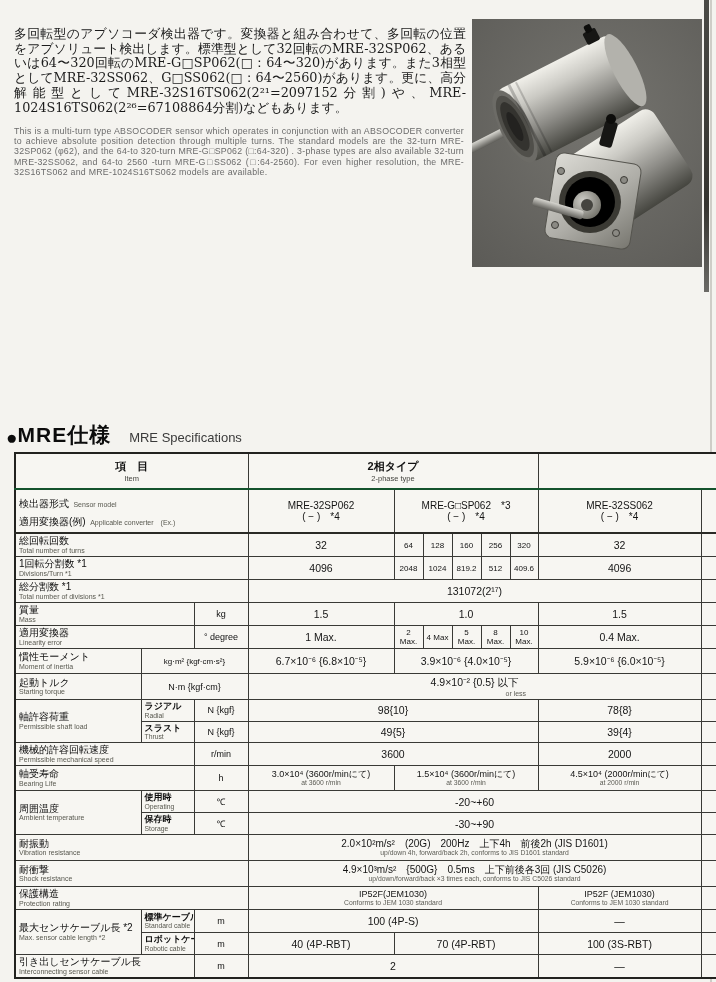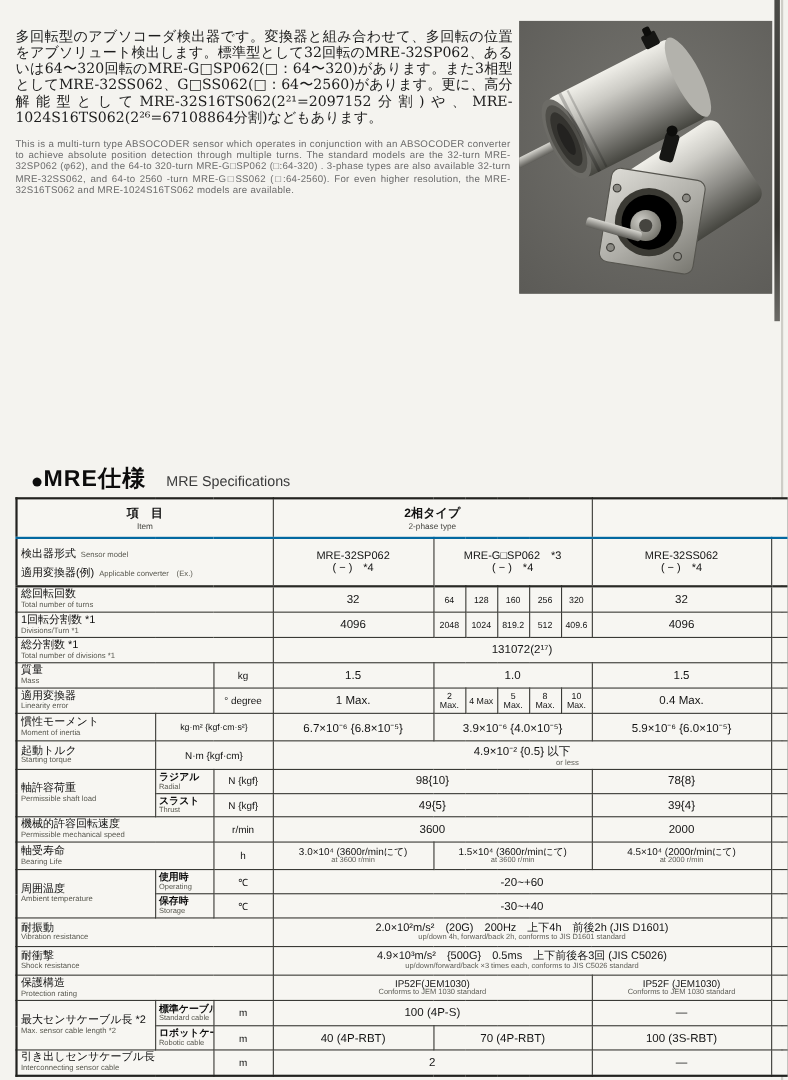--- a/index.html
+++ b/index.html
@@ -18,21 +18,21 @@
   .intro-en{
     position:absolute;left:14px;top:117px;width:450px;
     font-size:8.8px;line-height:10.3px;letter-spacing:.25px;
     text-align:justify;color:#6b6b6b;
   }
   
   .photo{position:absolute;left:472px;top:19px;width:230px;height:248px;background:#676663;}
   .edge-dark{position:absolute;left:704px;top:0;width:5px;height:292px;background:linear-gradient(#4a4a46,#35342f 70%,#6b6a66);}
   .edge-light{position:absolute;left:710px;top:0;width:2px;height:982px;background:#cecdc7;}
   
-  .section-title{position:absolute;left:28px;top:421px;white-space:nowrap;}
+  .section-title{position:absolute;left:6px;top:421px;white-space:nowrap;}
   .section-title .bullet{font-size:19px;vertical-align:-2px;color:#0c0c0c;}
   .section-title .ja{font-size:21px;font-weight:bold;color:#0c0c0c;letter-spacing:1px;}
   .section-title .en{font-size:13px;color:#3a3a3a;margin-left:18px;}
   
   table.spec{
     position:absolute;left:14px;top:452px;width:702px;
     border-collapse:collapse;table-layout:fixed;
     border:2px solid #22221f;
   }
   table.spec td{
@@ -42,21 +42,21 @@
   }
   tr.r21{height:21px}tr.r22{height:22px}tr.r23{height:23px}
   tr.r25{height:25px}tr.r26{height:26px}tr.r36{height:36px}tr.r44{height:44px}
   td.hdr{background:#c2c1bb;text-align:center;}
   td.hdr .ja{display:block;font-weight:bold;font-size:11px;color:#111;}
   td.hdr .en{display:block;font-size:7.5px;color:#44443f;}
   td.hatch{
     background:#c2c1bb;
     background-image:repeating-linear-gradient(125deg,rgba(255,255,255,.30) 0 2px,transparent 2px 16px);
   }
-  tr.hdr-row td{border-bottom:2px solid #0369a1;}
+  tr.hdr-row td{border-bottom:2px solid #14532d;}
   tr.model-row td{border-bottom:2px solid #2a2a26;}
   td.lab{background:#dbdad4;text-align:left;}
   td.lab .ja{display:block;font-weight:normal;font-size:10px;color:#0e0e0e;line-height:11.5px;white-space:nowrap;}
   td.lab .en{display:block;font-size:7px;color:#58584f;line-height:8.5px;white-space:nowrap;}
   td.lab .ja.inl,td.lab .en.inl{display:inline;}
   td.sub{background:#dbdad4;text-align:left;}
   td.sub .ja{display:block;font-weight:bold;font-size:9px;color:#0e0e0e;line-height:10.5px;white-space:nowrap;}
   td.sub .en{display:block;font-size:6.8px;color:#58584f;line-height:8px;white-space:nowrap;}
   td.unit{background:#dbdad4;text-align:center;font-size:9px;color:#111;}
   td.unit.small{font-size:8px;}
@@ -352,21 +352,21 @@
     <td class="unit">℃</td>
     <td class="val" colspan="7">-20~+60</td>
     <td class="cG"></td>
   </tr>
   <tr class="r22">
     <td class="sub">
       <span class="ja">保存時</span>
       <span class="en">Storage</span>
     </td>
     <td class="unit">℃</td>
-    <td class="val" colspan="7">-30~+40</td>
+    <td class="val" colspan="7">-30~+90</td>
     <td class="cG"></td>
   </tr>
 
   <tr class="r26">
     <td class="lab" colspan="3">
       <span class="ja">耐振動</span>
       <span class="en">Vibration resistance</span>
     </td>
     <td class="val" colspan="7">
       <span class="l1v">2.0×10²m/s²　(20G)　200Hz　上下4h　前後2h (JIS D1601)</span>

